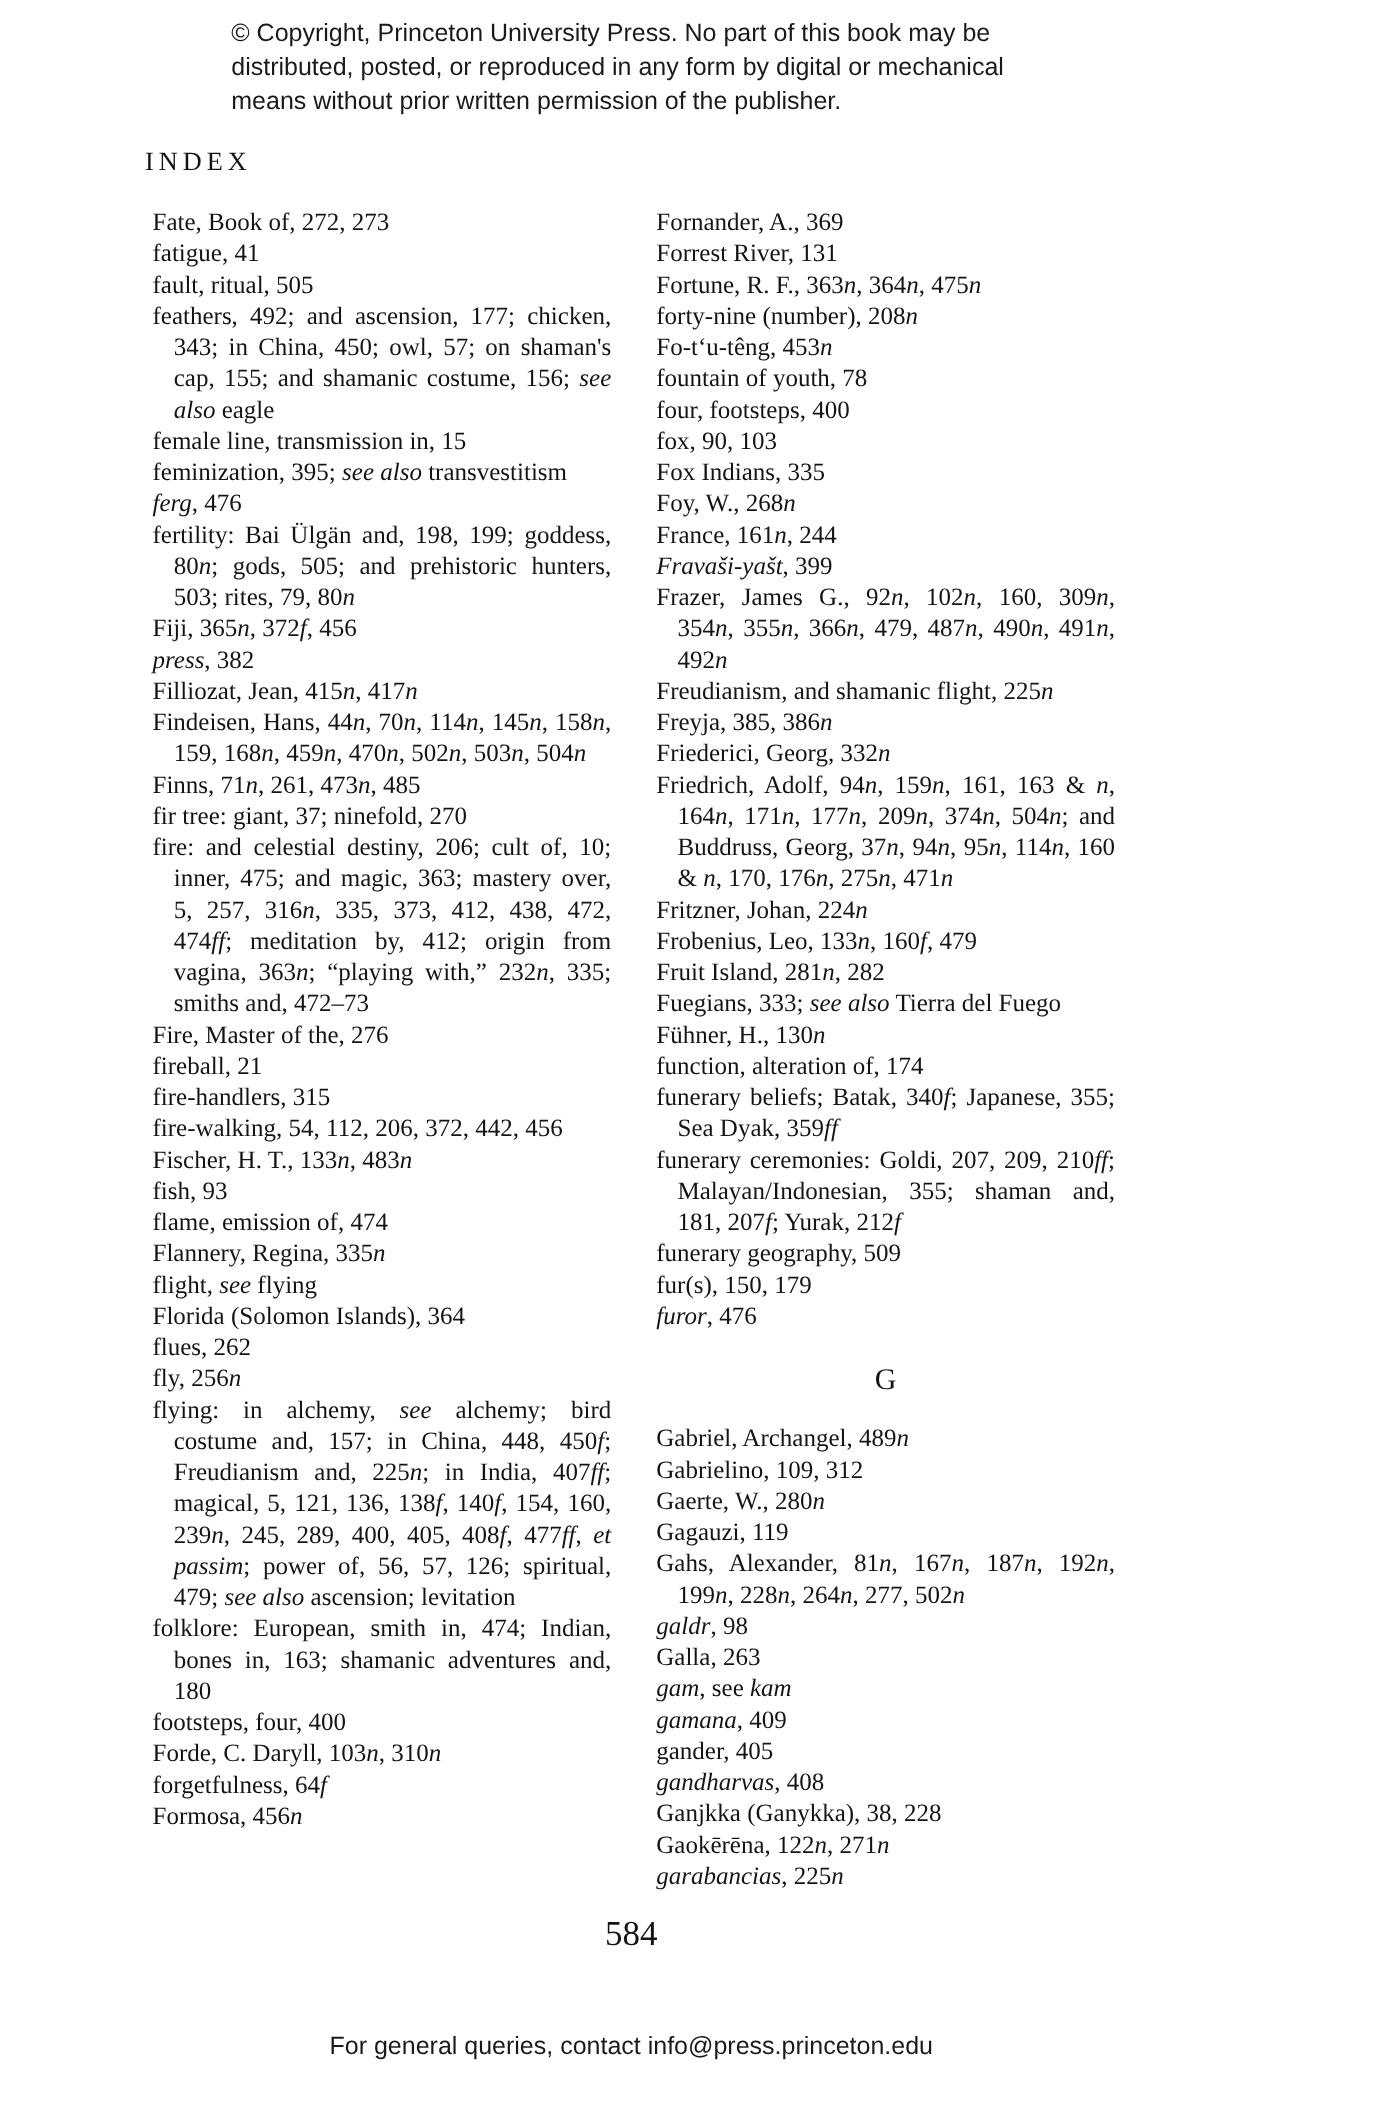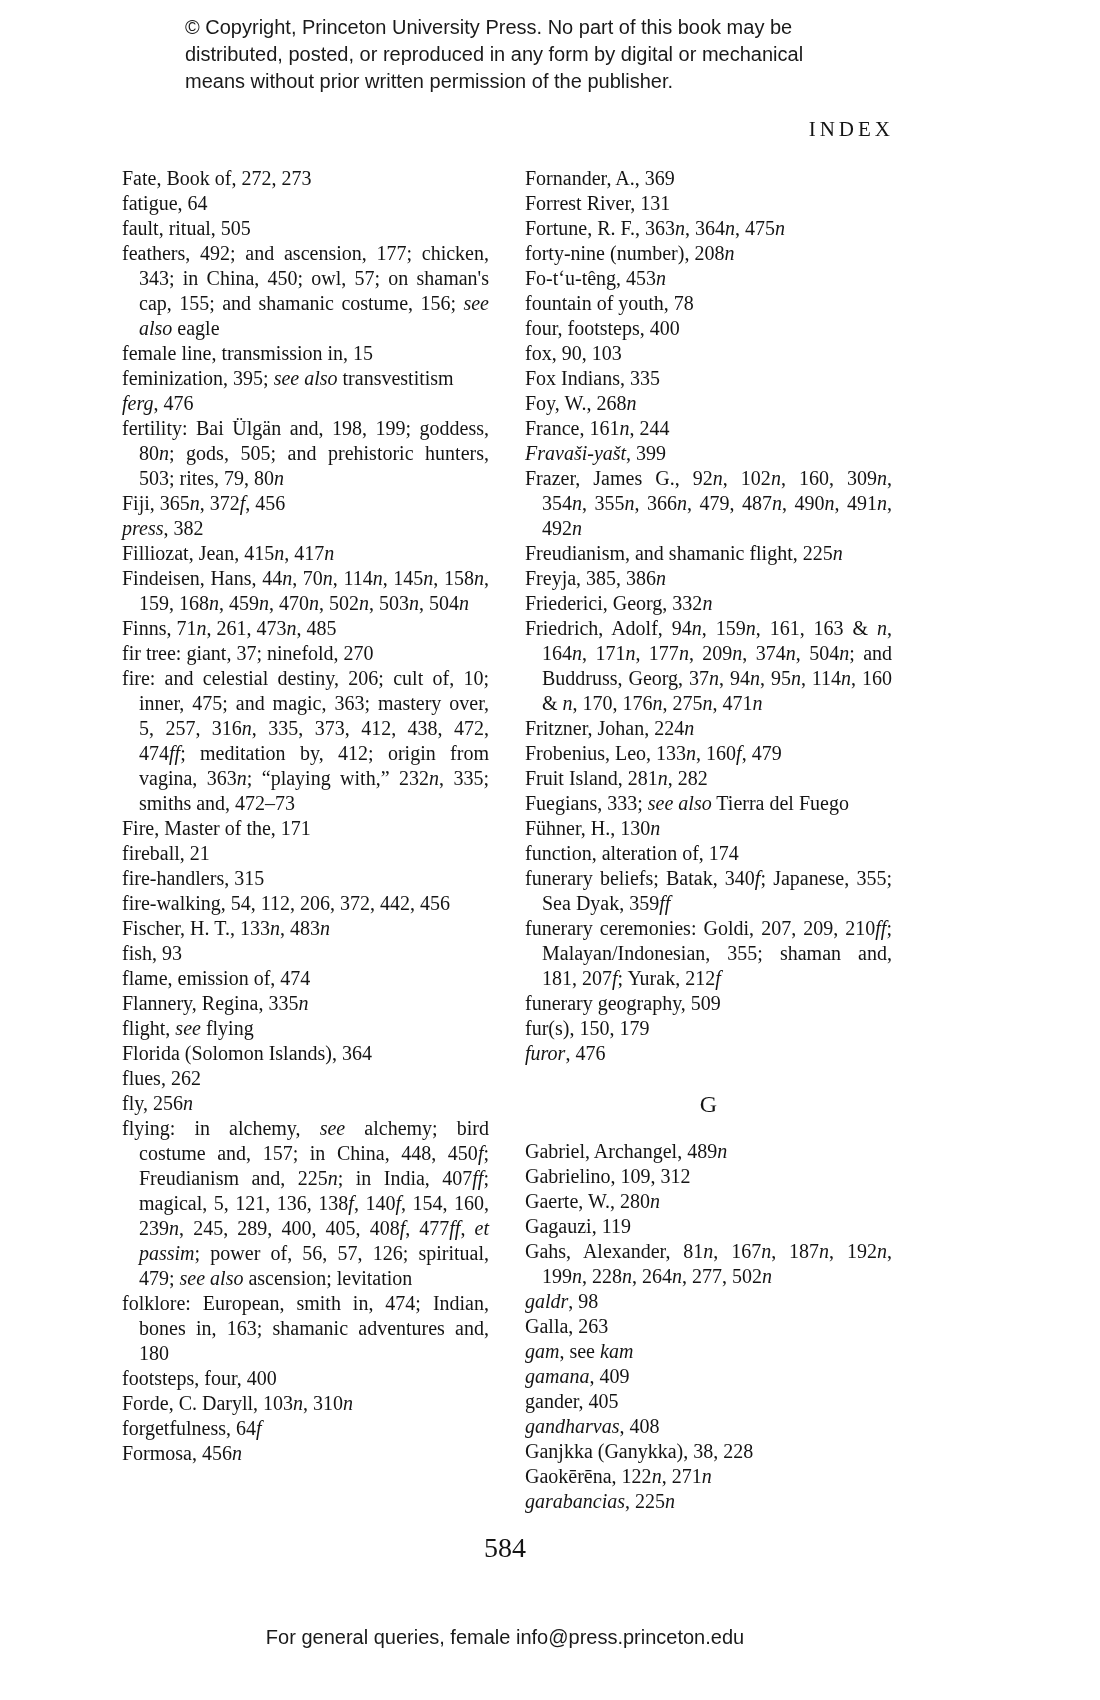--- a/index.html
+++ b/index.html
@@ -18,21 +18,21 @@
     white-space: pre-line;
     margin: 14px 0 0 185px;
     width: 680px;
     color: #1a1a1a;
   }
   .index-title {
     font-family: "Liberation Serif", serif;
     font-size: 21px;
     font-weight: normal;
     letter-spacing: 4px;
-    text-align: right;
+    text-align: left;
     width: 778px;
     margin: 22px 0 0 116px;
   }
   .columns {
     display: flex;
     gap: 36px;
     margin: 24px 0 0 122px;
     width: 770px;
     font-family: "Liberation Serif", serif;
     font-size: 20px;
@@ -82,35 +82,35 @@
 
   <div class="copyright">© Copyright, Princeton University Press. No part of this book may be
 distributed, posted, or reproduced in any form by digital or mechanical
 means without prior written permission of the publisher.</div>
 
   <h2 class="index-title">INDEX</h2>
 
   <div class="columns">
     <div class="col">
         <p class="entry">Fate, Book of, 272, 273</p>
-        <p class="entry">fatigue, 64</p>
+        <p class="entry">fatigue, 41</p>
         <p class="entry">fault, ritual, 505</p>
         <p class="entry">feathers, 492; and ascension, 177; chicken, 343; in China, 450; owl, 57; on shaman's cap, 155; and shamanic costume, 156; <i>see also</i> eagle</p>
         <p class="entry">female line, transmission in, 15</p>
         <p class="entry">feminization, 395; <i>see also</i> transvestitism</p>
         <p class="entry"><i>ferg</i>, 476</p>
         <p class="entry">fertility: Bai Ülgän and, 198, 199; goddess, 80<i>n</i>; gods, 505; and prehistoric hunters, 503; rites, 79, 80<i>n</i></p>
         <p class="entry">Fiji, 365<i>n</i>, 372<i>f</i>, 456</p>
         <p class="entry"><i>press</i>, 382</p>
         <p class="entry">Filliozat, Jean, 415<i>n</i>, 417<i>n</i></p>
         <p class="entry">Findeisen, Hans, 44<i>n</i>, 70<i>n</i>, 114<i>n</i>, 145<i>n</i>, 158<i>n</i>, 159, 168<i>n</i>, 459<i>n</i>, 470<i>n</i>, 502<i>n</i>, 503<i>n</i>, 504<i>n</i></p>
         <p class="entry">Finns, 71<i>n</i>, 261, 473<i>n</i>, 485</p>
         <p class="entry">fir tree: giant, 37; ninefold, 270</p>
         <p class="entry">fire: and celestial destiny, 206; cult of, 10; inner, 475; and magic, 363; mastery over, 5, 257, 316<i>n</i>, 335, 373, 412, 438, 472, 474<i>ff</i>; meditation by, 412; origin from vagina, 363<i>n</i>; “playing with,” 232<i>n</i>, 335; smiths and, 472–73</p>
-        <p class="entry">Fire, Master of the, 171</p>
+        <p class="entry">Fire, Master of the, 276</p>
         <p class="entry">fireball, 21</p>
         <p class="entry">fire-handlers, 315</p>
         <p class="entry">fire-walking, 54, 112, 206, 372, 442, 456</p>
         <p class="entry">Fischer, H. T., 133<i>n</i>, 483<i>n</i></p>
         <p class="entry">fish, 93</p>
         <p class="entry">flame, emission of, 474</p>
         <p class="entry">Flannery, Regina, 335<i>n</i></p>
         <p class="entry">flight, <i>see</i> flying</p>
         <p class="entry">Florida (Solomon Islands), 364</p>
         <p class="entry">flues, 262</p>
@@ -164,15 +164,15 @@
         <p class="entry">gander, 405</p>
         <p class="entry"><i>gandharvas</i>, 408</p>
         <p class="entry">Ganjkka (Ganykka), 38, 228</p>
         <p class="entry">Gaokērēna, 122<i>n</i>, 271<i>n</i></p>
         <p class="entry"><i>garabancias</i>, 225<i>n</i></p>
       </div>
   </div>
 
   <div class="page-number">584</div>
 
-  <div class="contact">For general queries, female info@press.princeton.edu</div>
+  <div class="contact">For general queries, contact info@press.princeton.edu</div>
 
 </div>
 
 </body></html>

